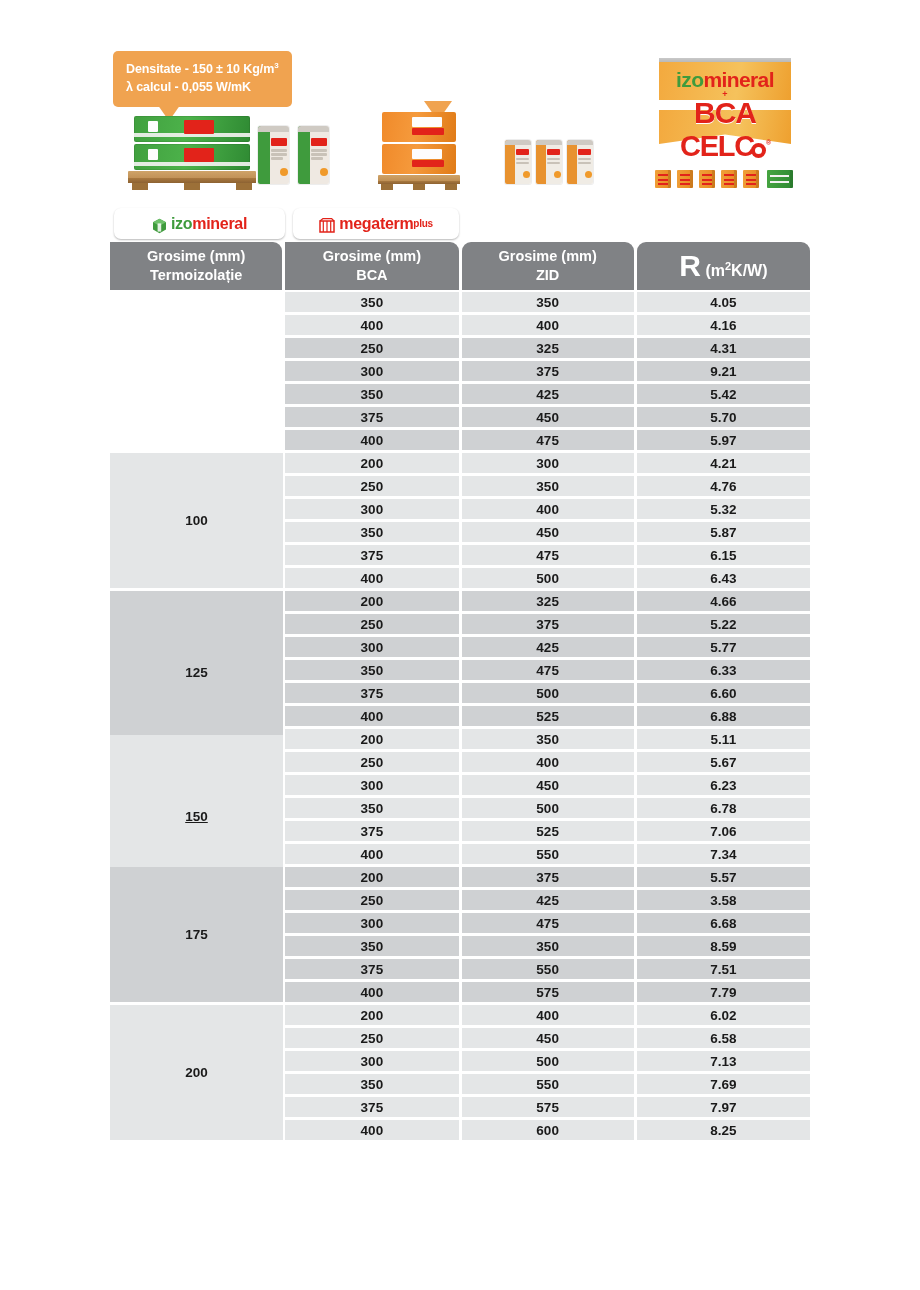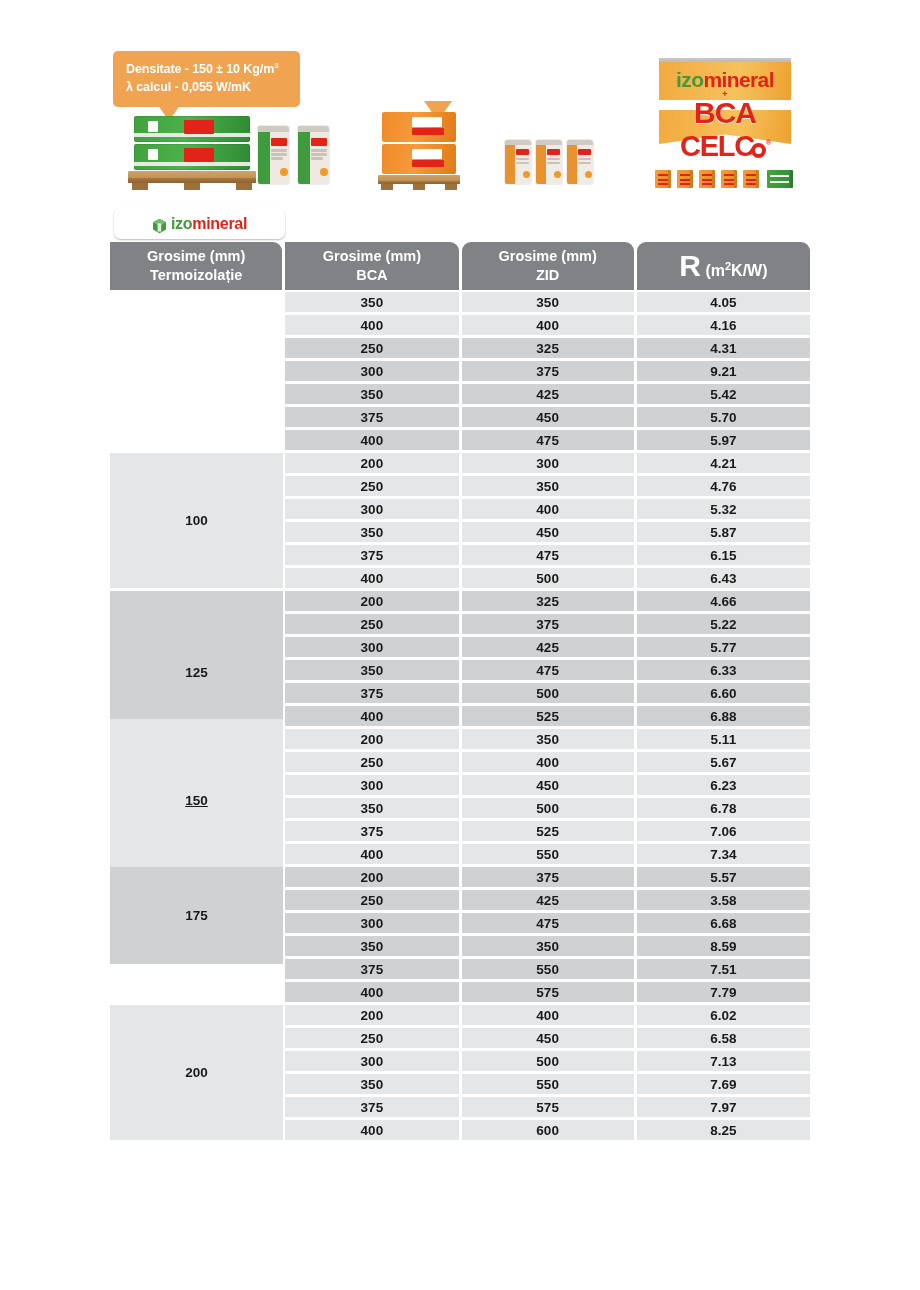--- a/index.html
+++ b/index.html
@@ -14,21 +14,21 @@
 
   
   .top{position:relative;height:200px;}
 
   .callout{
     position:absolute;
     background:#f0a350;
     border-radius:5px;
     color:#ffffff;
     font-weight:bold;
-    padding:9px 21px 10px 13px;
+    padding:9px 13px 10px 13px;
     line-height:1.42;
     font-size:12.5px;
     letter-spacing:-0.1px;
     white-space:nowrap;
   }
   .callout .sup{font-size:8px;vertical-align:super;}
   .callout-tail{
     position:absolute;
     width:0;height:0;
     border-left:14px solid transparent;
@@ -322,20 +322,33 @@
         <span class="cube-icon">
           <svg width="15" height="16" viewBox="0 0 15 16">
             <polygon points="7.5,0.7 14,4.2 14,11.6 7.5,15.2 1,11.6 1,4.2" fill="#3f9b3d"></polygon>
             <polygon points="7.5,0.7 14,4.2 7.5,7.7 1,4.2" fill="#6ec16a"></polygon>
             <rect x="5.6" y="5.4" width="3.6" height="8.2" fill="#ffffff" opacity=".85"></rect>
           </svg>
         </span>
         <span class="g">izo</span>
           <span class="r">mineral</span>
       </div>
+      <div class="chip" id="chip-megaterm">
+        <span class="mega-icon">
+          <svg width="16" height="15" viewBox="0 0 16 15">
+            <rect x="1" y="3" width="14" height="11" fill="none" stroke="#e2231a" stroke-width="1.5"></rect>
+            <path d="M1 3 L4 0.6 L12.6 0.6 L15 3" fill="none" stroke="#e2231a" stroke-width="1.3"></path>
+            <line x1="4.3" y1="3" x2="4.3" y2="14" stroke="#e2231a" stroke-width="1.2"></line>
+            <line x1="8" y1="3" x2="8" y2="14" stroke="#e2231a" stroke-width="1.2"></line>
+            <line x1="11.7" y1="3" x2="11.7" y2="14" stroke="#e2231a" stroke-width="1.2"></line>
+          </svg>
+        </span>
+        <span class="r">megaterm</span>
+          <span class="r sup">plus</span>
+      </div>
     </div>
 
     <div class="head-row">
       <div class="th c1">
         <div>Grosime (mm)</div>
         <div>Termoizolație</div>
       </div>
       <div class="th c2">
         <div>Grosime (mm)</div>
         <div>BCA</div>
@@ -498,21 +511,21 @@
           <div class="cell c2 lite">375</div>
           <div class="cell c3 lite">525</div>
           <div class="cell c4 lite">7.06</div>
         </div>
         <div class="row">
           <div class="cell c1 blank"></div>
           <div class="cell c2 lite">400</div>
           <div class="cell c3 lite">550</div>
           <div class="cell c4 lite">7.34</div>
         </div>
-        <div class="grouplabel lite" style="top: 429px; height: 163px; text-decoration: underline;">150</div>
+        <div class="grouplabel lite" style="top: 445px; height: 163px; text-decoration: underline;">150</div>
         <div class="row">
           <div class="cell c1 blank"></div>
           <div class="cell c2 dark">200</div>
           <div class="cell c3 dark">375</div>
           <div class="cell c4 dark">5.57</div>
         </div>
         <div class="row">
           <div class="cell c1 blank"></div>
           <div class="cell c2 dark">250</div>
           <div class="cell c3 dark">425</div>
@@ -535,21 +548,21 @@
           <div class="cell c2 dark">375</div>
           <div class="cell c3 dark">550</div>
           <div class="cell c4 dark">7.51</div>
         </div>
         <div class="row">
           <div class="cell c1 blank"></div>
           <div class="cell c2 dark">400</div>
           <div class="cell c3 dark">575</div>
           <div class="cell c4 dark">7.79</div>
         </div>
-        <div class="grouplabel dark" style="top: 577px; height: 97px;">175</div>
+        <div class="grouplabel dark" style="top: 577px; height: 135px;">175</div>
         <div class="row">
           <div class="cell c1 blank"></div>
           <div class="cell c2 lite">200</div>
           <div class="cell c3 lite">400</div>
           <div class="cell c4 lite">6.02</div>
         </div>
         <div class="row">
           <div class="cell c1 blank"></div>
           <div class="cell c2 lite">250</div>
           <div class="cell c3 lite">450</div>

